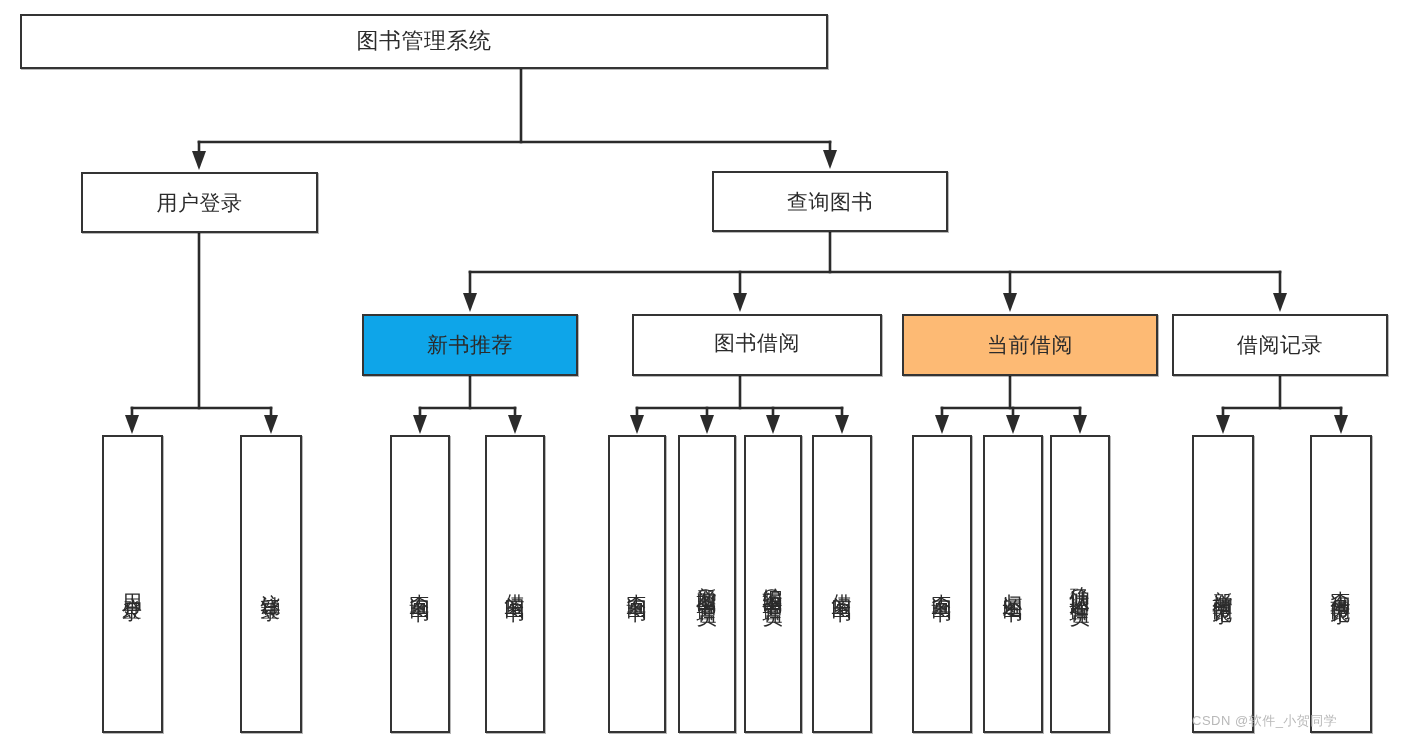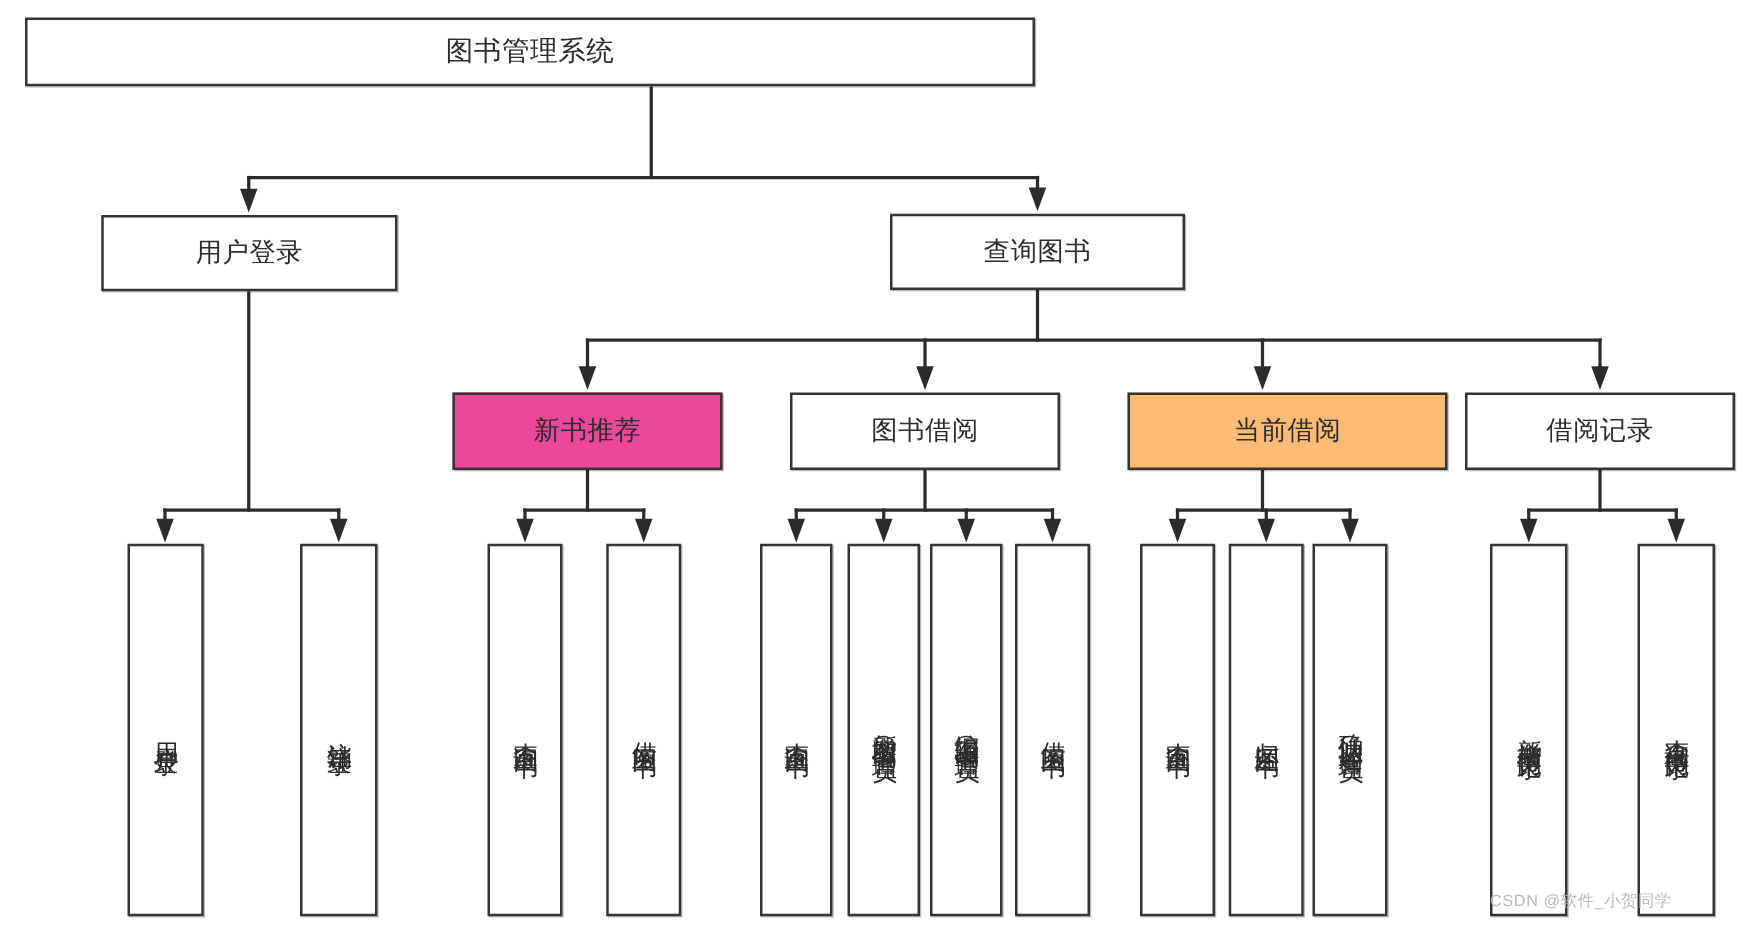--- a/index.html
+++ b/index.html
@@ -127,24 +127,24 @@
   <div id="node-layer">
       <div class="node-box root" style="left: 20px; top: 14px; width: 808px; height: 55px; border-color: rgb(52, 52, 52); background: rgb(255, 255, 255);">
         <span class="node-label" style="color: rgb(43, 43, 43);">图书管理系统</span>
       </div>
       <div class="node-box" style="left: 81px; top: 172px; width: 237px; height: 61px; border-color: rgb(52, 52, 52); background: rgb(255, 255, 255);">
         <span class="node-label" style="color: rgb(43, 43, 43);">用户登录</span>
       </div>
       <div class="node-box" style="left: 712px; top: 171px; width: 236px; height: 61px; border-color: rgb(52, 52, 52); background: rgb(255, 255, 255);">
         <span class="node-label" style="color: rgb(43, 43, 43);">查询图书</span>
       </div>
-      <div class="node-box" style="left: 362px; top: 314px; width: 216px; height: 62px; border-color: rgb(52, 52, 52); background: #ec4899;">
+      <div class="node-box" style="left: 362px; top: 314px; width: 216px; height: 62px; border-color: rgb(52, 52, 52); background: #0ea5e9;">
         <span class="node-label" style="color: rgb(43, 43, 43);">新书推荐</span>
       </div>
-      <div class="node-box" style="left: 632px; top: 314px; width: 216px; height: 62px; border-color: rgb(52, 52, 52); background: rgb(255, 255, 255);">
+      <div class="node-box" style="left: 632px; top: 314px; width: 250px; height: 62px; border-color: rgb(52, 52, 52); background: rgb(255, 255, 255); font-family: Liberation Mono, monospace;">
         <span class="node-label" style="color: rgb(43, 43, 43);">图书借阅</span>
       </div>
       <div class="node-box" style="left: 902px; top: 314px; width: 256px; height: 62px; border-color: rgb(52, 52, 52); background: #fdba74;">
         <span class="node-label" style="color: rgb(43, 43, 43);">当前借阅</span>
       </div>
       <div class="node-box" style="left: 1172px; top: 314px; width: 216px; height: 62px; border-color: rgb(52, 52, 52); background: rgb(255, 255, 255);">
         <span class="node-label" style="color: rgb(43, 43, 43);">借阅记录</span>
       </div>
       <div class="node-box vertical" style="left: 102px; top: 435px; width: 61px; height: 298px; border-color: rgb(52, 52, 52); background: rgb(255, 255, 255);">
         <span class="node-label" style="color: rgb(43, 43, 43);">用户登录</span>

